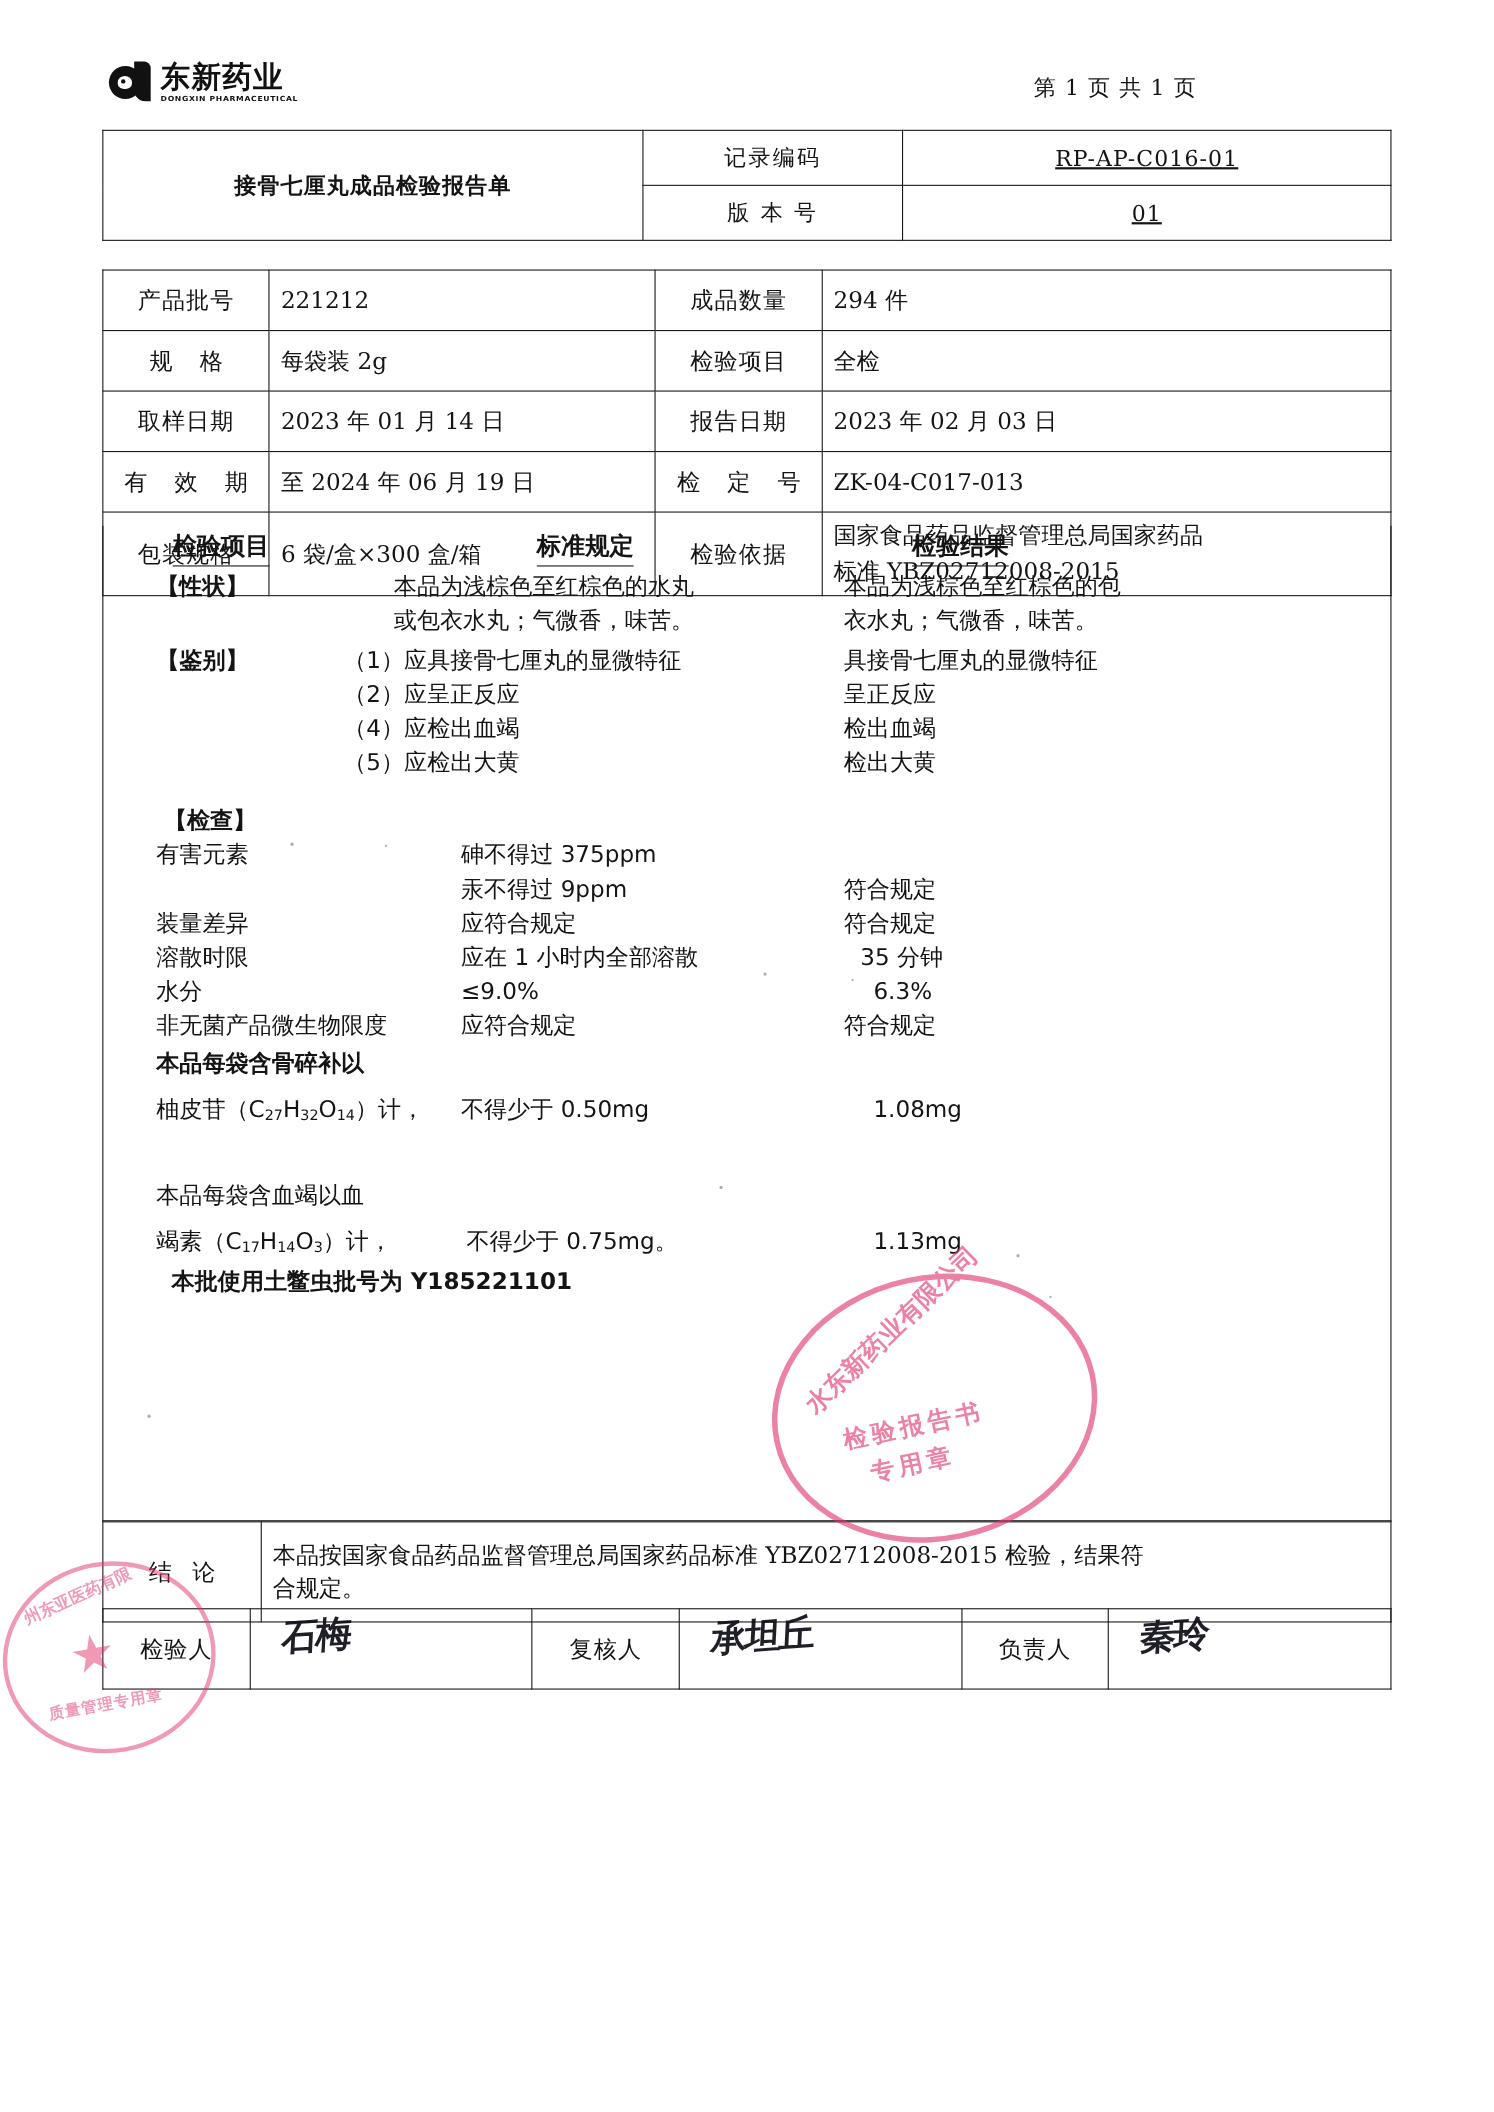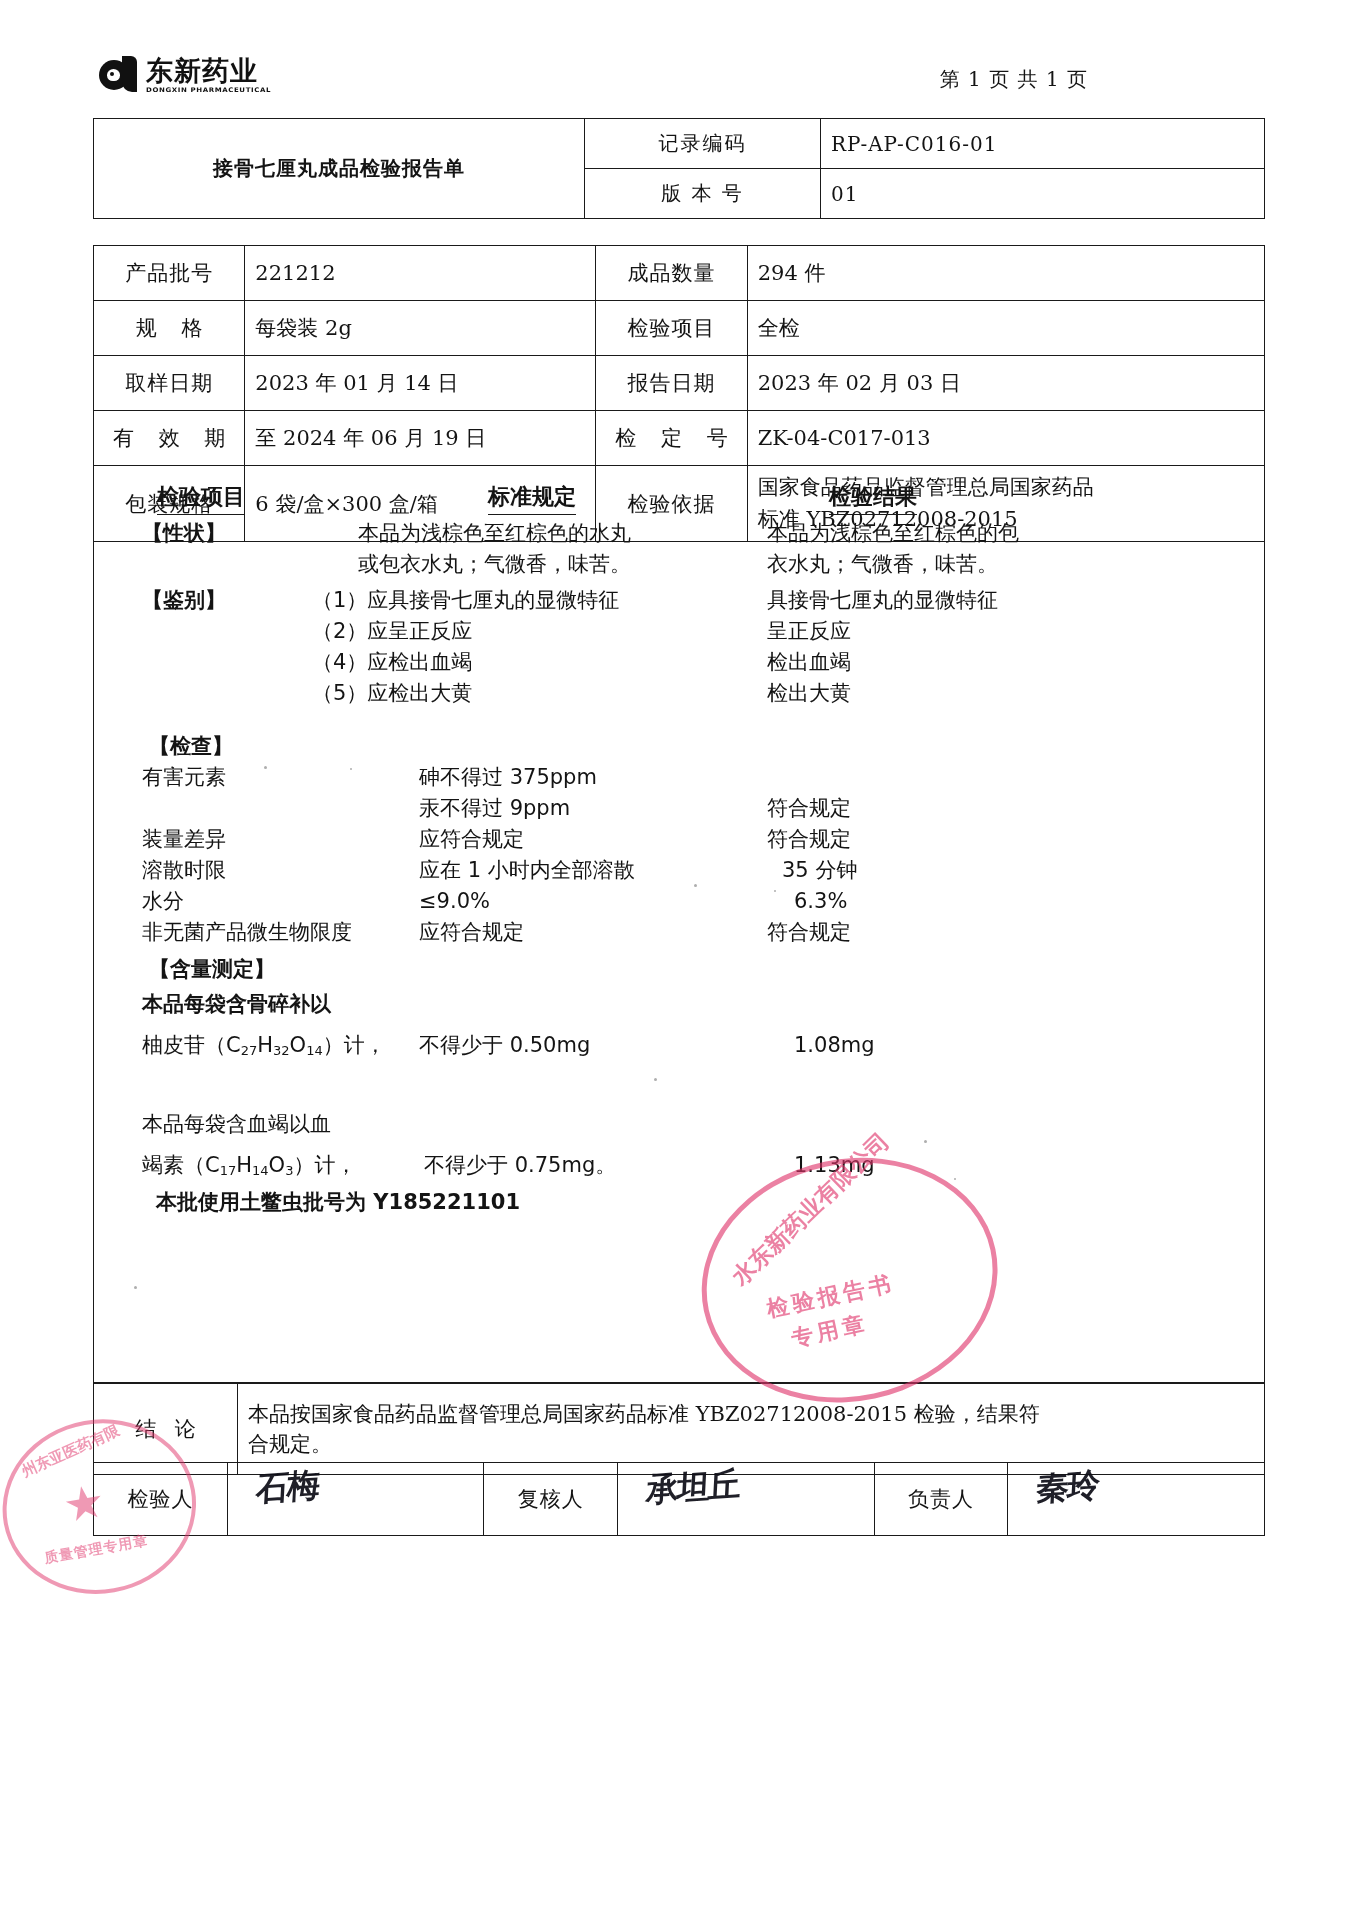--- a/index.html
+++ b/index.html
@@ -35,21 +35,21 @@
   table{border-collapse:collapse;}
   .tbl td{border:1.4px solid #1a1a1a;font-size:20px;
     font-family:"DejaVu Serif","Liberation Serif",serif;padding:6px 10px;vertical-align:middle;}
 
   
   .title-tbl{position:absolute;left:93px;top:118px;width:1172px;}
   .title-tbl td{height:37px;}
   .title-cell{width:470px;text-align:center;font-size:27px;font-weight:bold;
     font-family:"DejaVu Sans","Liberation Sans",sans-serif;letter-spacing:1px;}
   .title-lbl{width:215px;text-align:center;font-size:21px;letter-spacing:2px;}
-  .title-val{text-align:left;font-size:21px;letter-spacing:1px;}
+  .title-val{text-align:center;font-size:21px;letter-spacing:1px;text-decoration:underline;}
 
   
   .info-tbl{position:absolute;left:93px;top:245px;width:1172px;}
   .info-tbl td{height:42px;font-size:21px;}
   .info-lbl{width:123px;text-align:center;letter-spacing:1px;white-space:nowrap;}
   .info-lbl.sp{letter-spacing:9px;text-indent:9px;}
   .info-val{width:330px;padding-left:14px;}
   .info-val2{padding-left:14px;}
   .info-lbl2{width:123px;text-align:center;letter-spacing:1px;white-space:nowrap;}
   .info-lbl2.sp{letter-spacing:9px;text-indent:9px;}
@@ -245,23 +245,20 @@
       <span class="c1">水分</span>
       <span class="c2 chk">≤9.0%</span>
       <span class="c3" style="left:700px">6.3%</span>
     </div>
     <div class="row">
       <span class="c1">非无菌产品微生物限度</span>
       <span class="c2 chk">应符合规定</span>
       <span class="c3" style="left:673px">符合规定</span>
     </div>
 
-    <div class="row" style="margin-top:6px">
-      <span class="c1 blk" style="left:55px">【含量测定】</span>
-    </div>
     <div class="row" style="margin-top:4px">
       <span class="c1" style="left:48px;font-weight:bold">本品每袋含骨碎补以</span>
     </div>
     <div class="row" style="margin-top:10px">
       <span class="c1" style="left:48px">
         <span>柚皮苷（C</span><sub>27</sub><span>H</span><sub>32</sub><span>O</span><sub>14</sub><span>）计，</span>
       </span>
       <span class="c2 chk">不得少于 0.50mg</span>
       <span class="c3" style="left:700px">1.08mg</span>
     </div>

